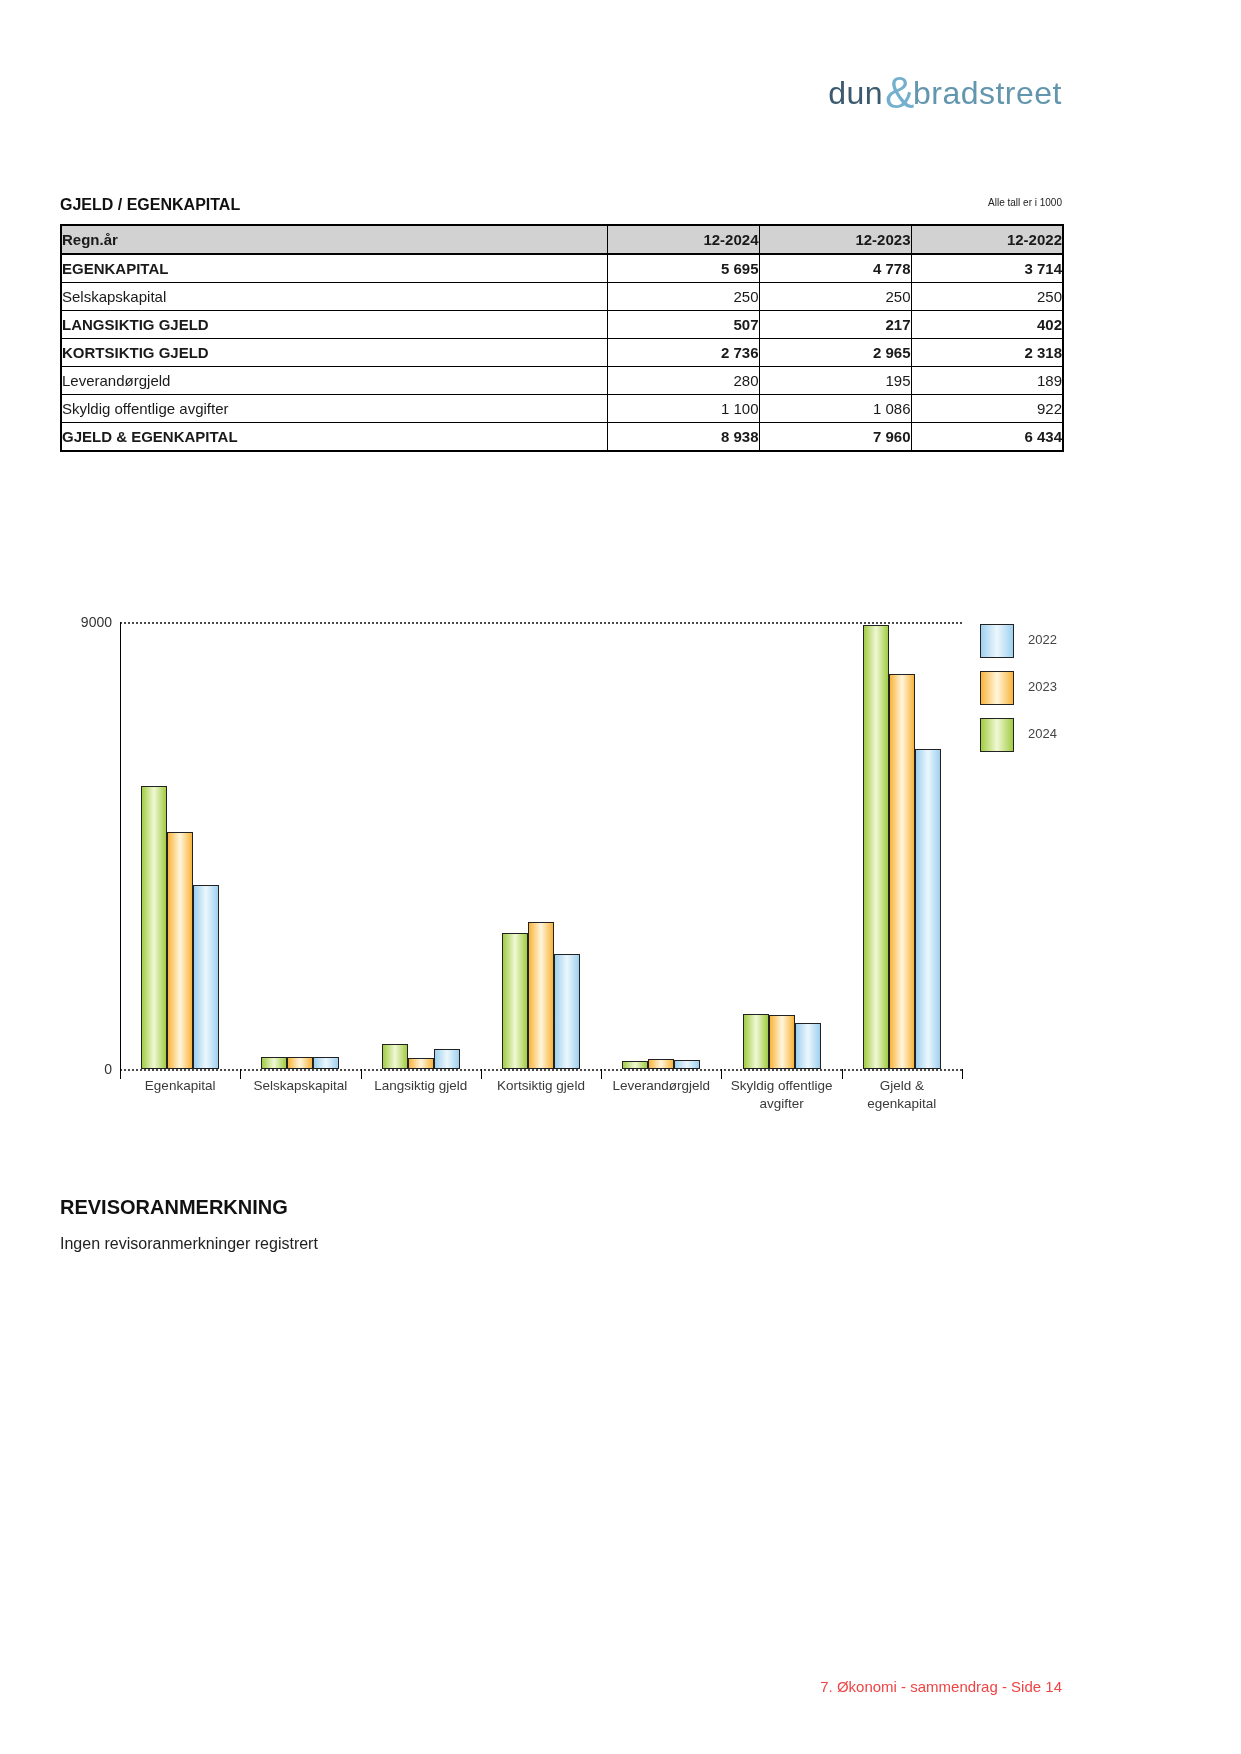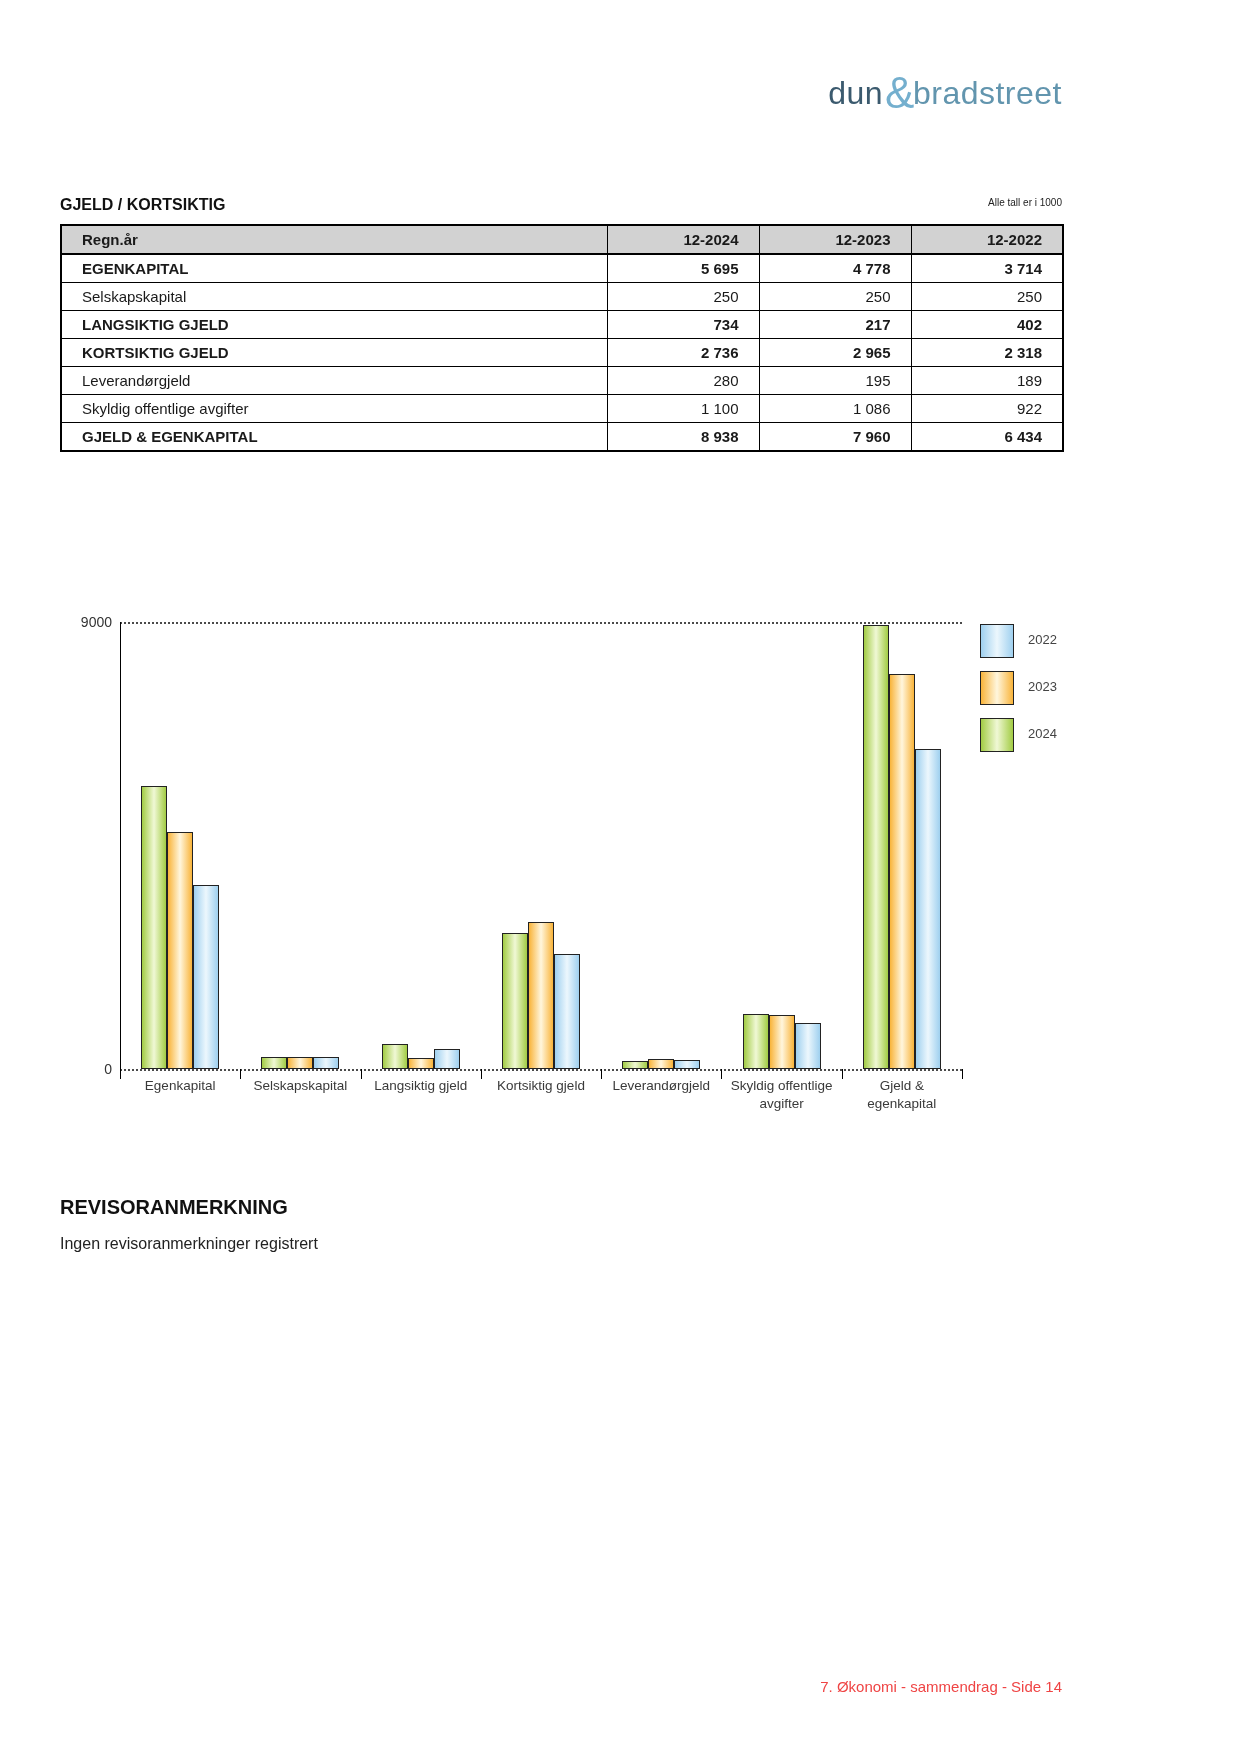--- a/index.html
+++ b/index.html
@@ -33,21 +33,21 @@
   table.fin{
     position:absolute;left:60px;top:224px;
     width:1002px;
     border-collapse:collapse;
     table-layout:fixed;
     font-size:15px;
   }
   table.fin td,table.fin th{
     border:1px solid #000;
     height:27px;
-    padding:0 20px;
+    padding:0 0;
     overflow:hidden;white-space:nowrap;
   }
   table.fin{border:2px solid #000;}
   table.fin thead th{
     background:#d2d2d2;
     font-weight:bold;
     border-bottom:2px solid #000;
   }
   table.fin .lab{text-align:left;}
   table.fin .num{text-align:right;}
@@ -97,21 +97,21 @@
 </style>
 </head>
 <body>
 
 <div class="page">
 
   <div class="logo">
     <span class="p1">dun</span><span class="amp">&amp;</span><span class="p2">bradstreet</span>
   </div>
 
-  <div class="sec-title">GJELD / KORTSIKTIG</div>
+  <div class="sec-title">GJELD / EGENKAPITAL</div>
   <div class="units-note">Alle tall er i 1000</div>
 
   <table class="fin">
     <colgroup>
       <col style="width:546px">
         <col style="width:152px">
         <col style="width:152px">
         <col style="width:152px">
     </colgroup>
     <thead>
@@ -130,21 +130,21 @@
           <td class="num">3 714</td>
         </tr>
         <tr>
           <td class="lab">Selskapskapital</td>
           <td class="num">250</td>
           <td class="num">250</td>
           <td class="num">250</td>
         </tr>
         <tr class="bold">
           <td class="lab">LANGSIKTIG GJELD</td>
-          <td class="num">734</td>
+          <td class="num">507</td>
           <td class="num">217</td>
           <td class="num">402</td>
         </tr>
         <tr class="bold">
           <td class="lab">KORTSIKTIG GJELD</td>
           <td class="num">2 736</td>
           <td class="num">2 965</td>
           <td class="num">2 318</td>
         </tr>
         <tr>

